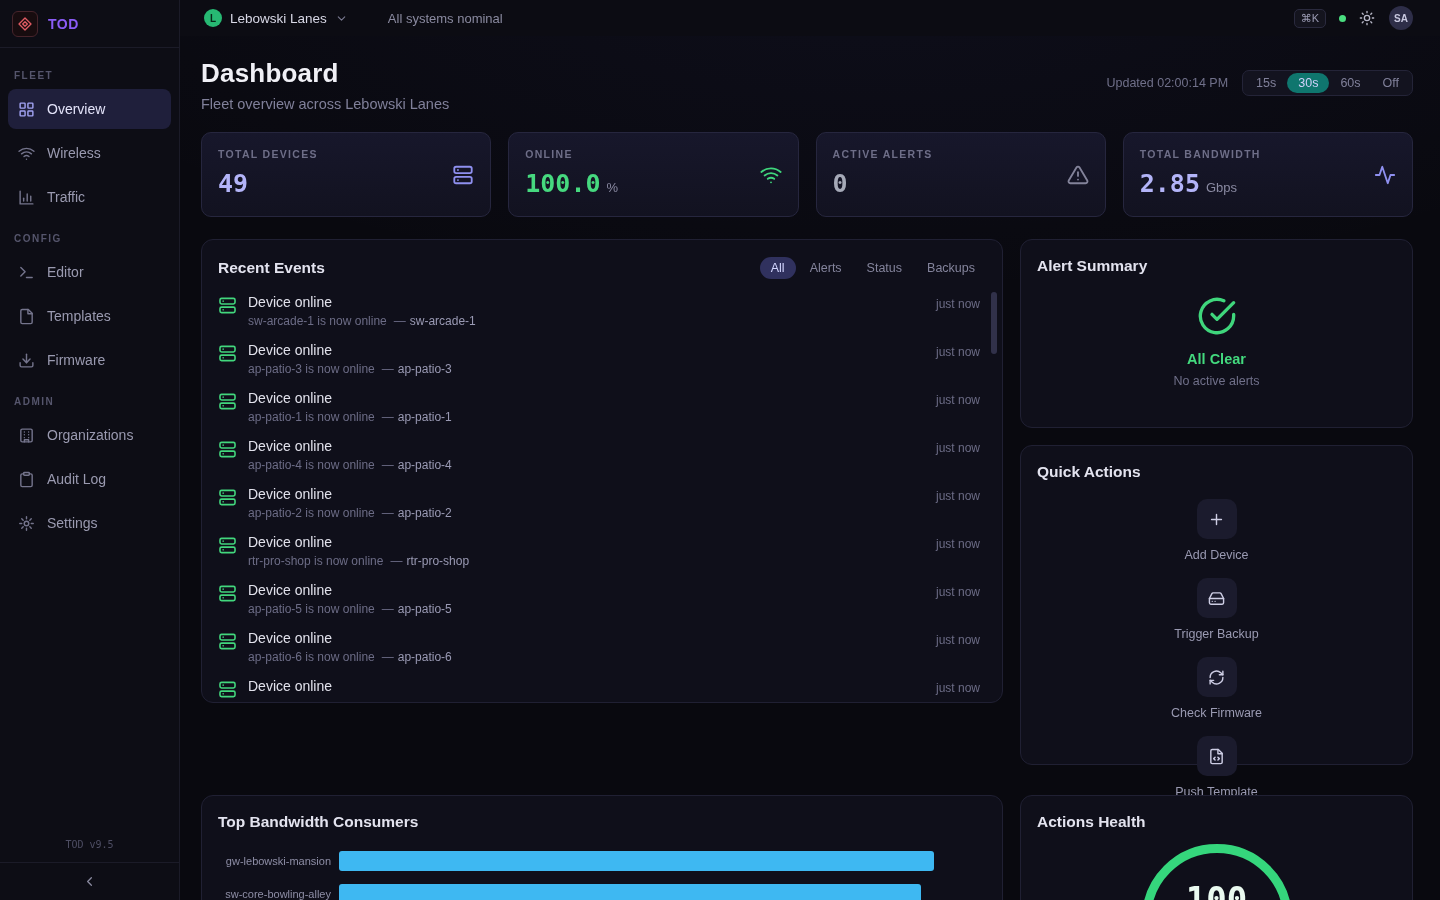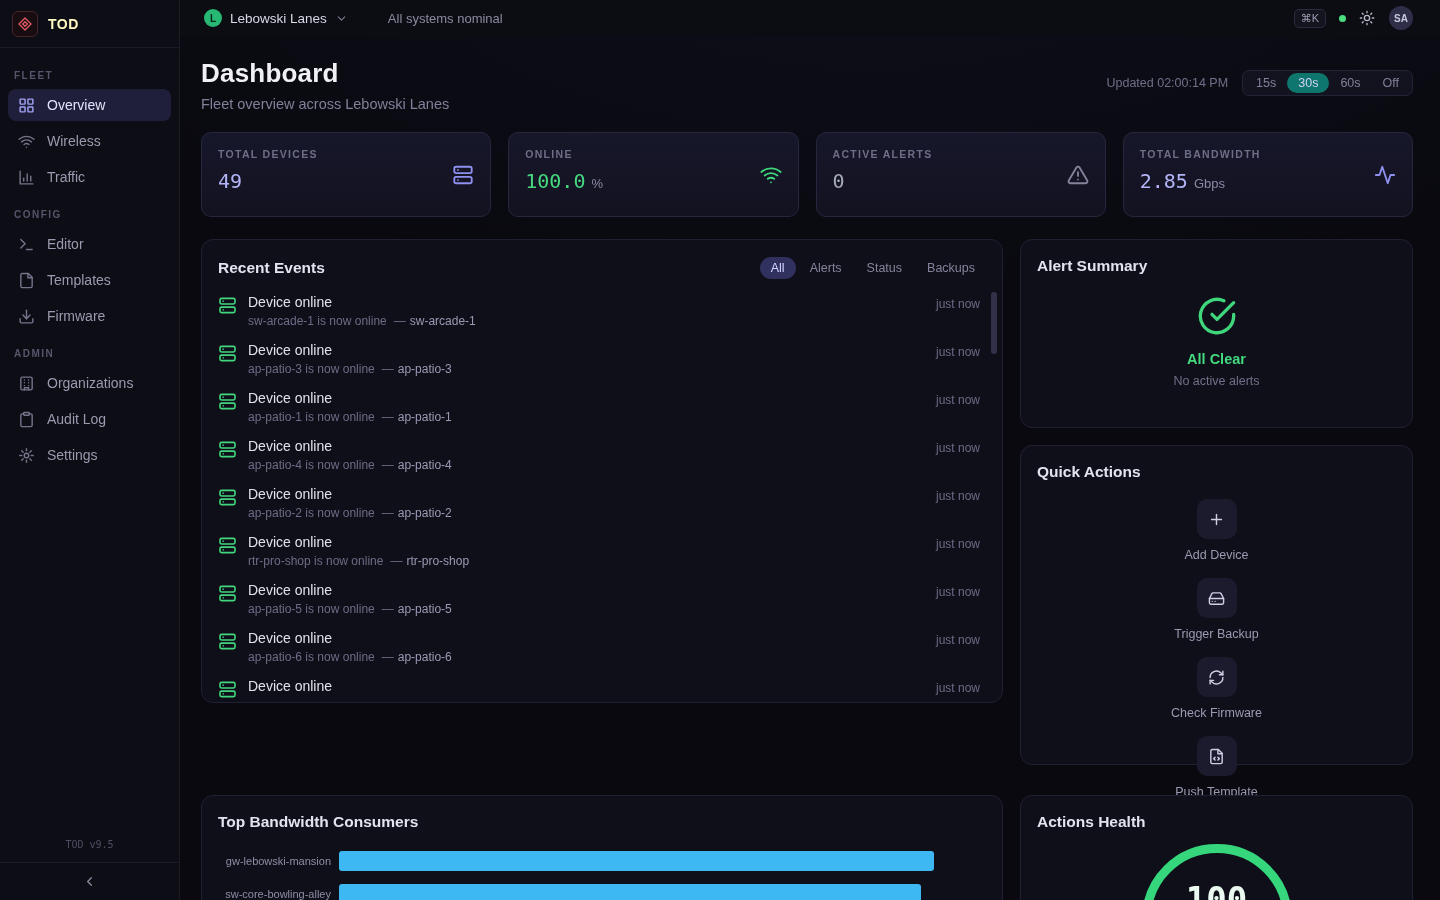--- a/index.html
+++ b/index.html
@@ -8,24 +8,24 @@
     font-family:"Liberation Sans","DejaVu Sans",sans-serif;
     background:#08080d; color:#e4e4ee; font-size:14px;
   }
   .ic { fill:none; stroke:currentColor; stroke-width:2; stroke-linecap:round; stroke-linejoin:round; width:100%; height:100%; display:block; }
   .app { display:flex; width:100%; height:100%; }
 
   
   .sidebar { width:180px; flex-shrink:0; background:#0d0d15; border-right:1px solid #1b1b28; display:flex; flex-direction:column; }
   .logo-row { height:48px; display:flex; align-items:center; gap:10px; padding:0 12px; border-bottom:1px solid #1b1b28; }
   .logo-box { width:26px; height:26px; border-radius:6px; background:#170c0f; border:1px solid #46242b; color:#e05b63; display:flex; align-items:center; justify-content:center; padding:4px; }
-  .logo-text { font-size:14px; font-weight:700; letter-spacing:.5px; color:#fef9c3; }
+  .logo-text { font-size:14px; font-weight:700; letter-spacing:.5px; color:#8b5cf6; }
   .nav { flex:1; padding:6px 8px; }
   .section-label { font-size:10px; letter-spacing:1.5px; color:#55556c; font-weight:700; margin:16px 6px 8px; }
-  .nav-item { display:flex; align-items:center; gap:12px; height:32px; padding:0 10px; border-radius:8px; color:#9a9ab0; font-size:14px; cursor:pointer; margin-bottom:4px; }
+  .nav-item { display:flex; align-items:center; gap:12px; height:40px; padding:0 10px; border-radius:8px; color:#9a9ab0; font-size:14px; cursor:pointer; margin-bottom:4px; }
   .nav-item .nicon { width:17px; height:17px; color:#74748c; flex-shrink:0; }
   .nav-item.active { background:#1f1f3b; color:#e3e3f9; }
   .nav-item.active .nicon { color:#a3a4f5; }
   .version { font-family:"DejaVu Sans Mono",monospace; font-size:10px; color:#4e4e64; text-align:center; padding:10px 0 12px; }
   .collapse-bar { border-top:1px solid #1b1b28; height:38px; display:flex; align-items:center; justify-content:center; color:#8a8aa0; cursor:pointer; }
   .collapse-bar .nicon { width:15px; height:15px; }
 
   
   .main { flex:1; display:flex; flex-direction:column; min-width:0; }
   .topbar { height:36px; flex-shrink:0; display:flex; align-items:center; padding:0 27px 0 24px; background:#0c0c13; }
@@ -50,21 +50,21 @@
   .updated { font-size:12.5px; color:#70708a; }
   .seg { display:flex; background:#13131f; border:1px solid #242438; border-radius:7px; padding:2px; }
   .seg button { border:0; background:transparent; color:#80809a; font-size:12.5px; padding:3px 11px; border-radius:5px; cursor:pointer; font-family:inherit; }
   .seg button.active { background:#0f766e; color:#cfd0fa;border-radius:10px; }
 
   
   .stats { display:grid; grid-template-columns:repeat(4,1fr); gap:17px; margin-top:20px; }
   .stat-card { background:linear-gradient(180deg,#17172b,#121220); border:1px solid #26263e; border-radius:10px; height:85px; padding:15px 16px; position:relative; }
   .stat-label { font-size:10.5px; letter-spacing:1.3px; color:#6e6e88; font-weight:700; }
   .stat-value-row { display:flex; align-items:baseline; gap:6px; margin-top:9px; }
-  .stat-value { font-family:"DejaVu Sans Mono",monospace; font-size:20px; font-weight:400; }
+  .stat-value { font-family:"DejaVu Sans Mono",monospace; font-size:25px; font-weight:700; }
   .stat-unit { font-size:13px; color:#8a8aa2; }
   .stat-icon { position:absolute; right:16px; top:50%; transform:translateY(-50%); width:22px; height:22px; }
   .v-purple { color:#b3b4f8; } .v-green { color:#46d97f; } .v-gray { color:#a6aab8; }
   .i-purple { color:#8f90f0; } .i-green { color:#3fd67c; } .i-gray { color:#83839a; }
 
   
   .dash-grid { display:grid; grid-template-columns:802px 393px; grid-template-rows:540px 380px; gap:16px 17px; margin-top:22px; }
   .panel { background:#0f0f1a; border:1px solid #202033; border-radius:12px; }
   .panel-title { font-size:15.5px; font-weight:600; color:#e3e3ef; }
 

